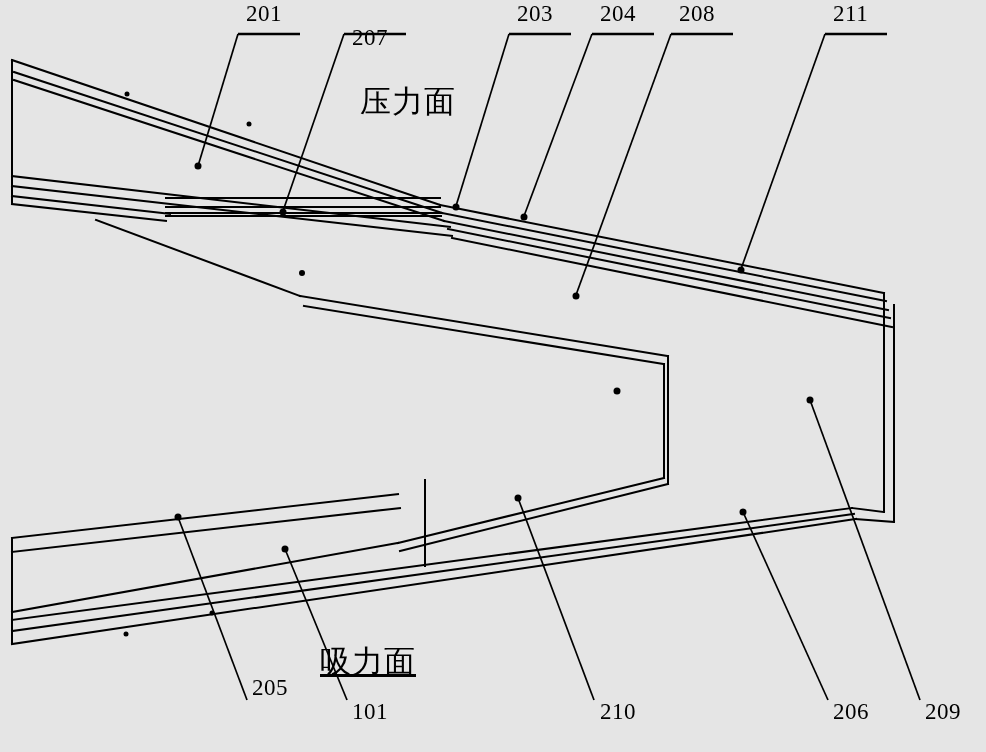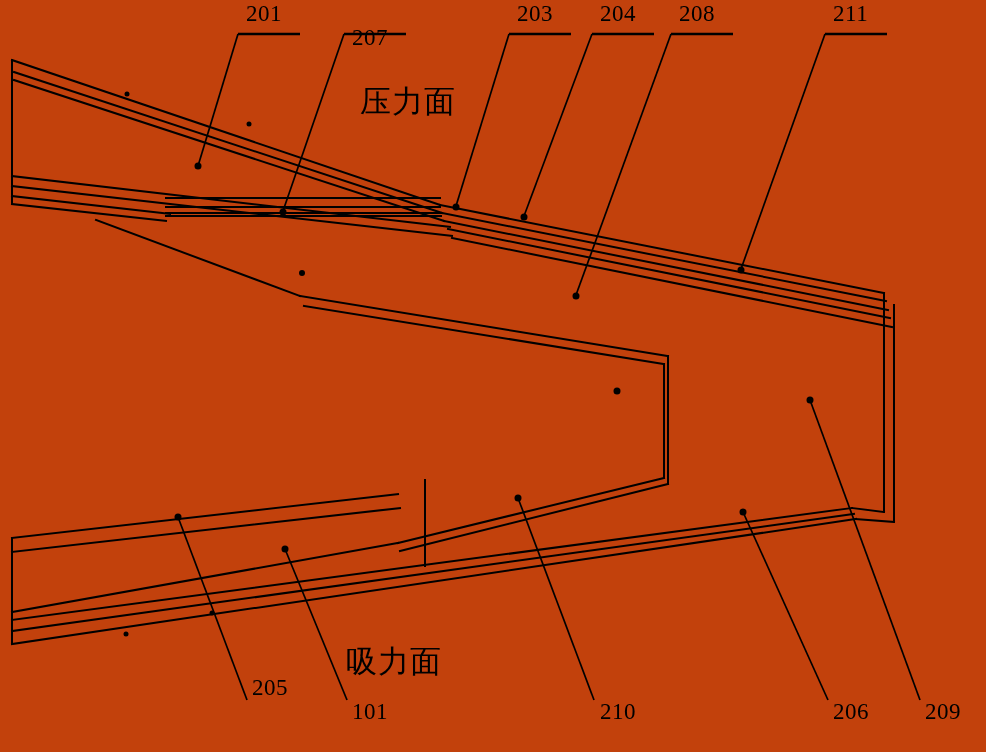--- a/index.html
+++ b/index.html
@@ -10,21 +10,21 @@
   body {
     width: 986px;
     height: 752px;
     font-family: "Liberation Serif", serif;
     overflow: hidden;
   }
   #figure-root {
     position: relative;
     width: 986px;
     height: 752px;
-    background: #c2410c;
+    background: #e5e5e5;
   }
   svg#drawing {
     position: absolute;
     left: 0;
     top: 0;
     width: 986px;
     height: 752px;
     display: block;
   }
   .ln {
@@ -195,15 +195,15 @@
   <div class="ref-label" style="left:679px; top:2px;">208</div>
   <div class="ref-label" style="left:833px; top:2px;">211</div>
 
   <div class="ref-label" style="left:252px; top:676px;">205</div>
   <div class="ref-label" style="left:352px; top:700px;">101</div>
   <div class="ref-label" style="left:600px; top:700px;">210</div>
   <div class="ref-label" style="left:833px; top:700px;">206</div>
   <div class="ref-label" style="left:925px; top:700px;text-align:center;">209</div>
 
   <div class="cn-label" style="left:360px; top:86px;">压力面</div>
-  <div class="cn-label" style="left:346px; top:646px;">吸力面</div>
+  <div class="cn-label" style="left:320px; top:646px;text-decoration:underline;">吸力面</div>
 
 </div>
 
 </body></html>

